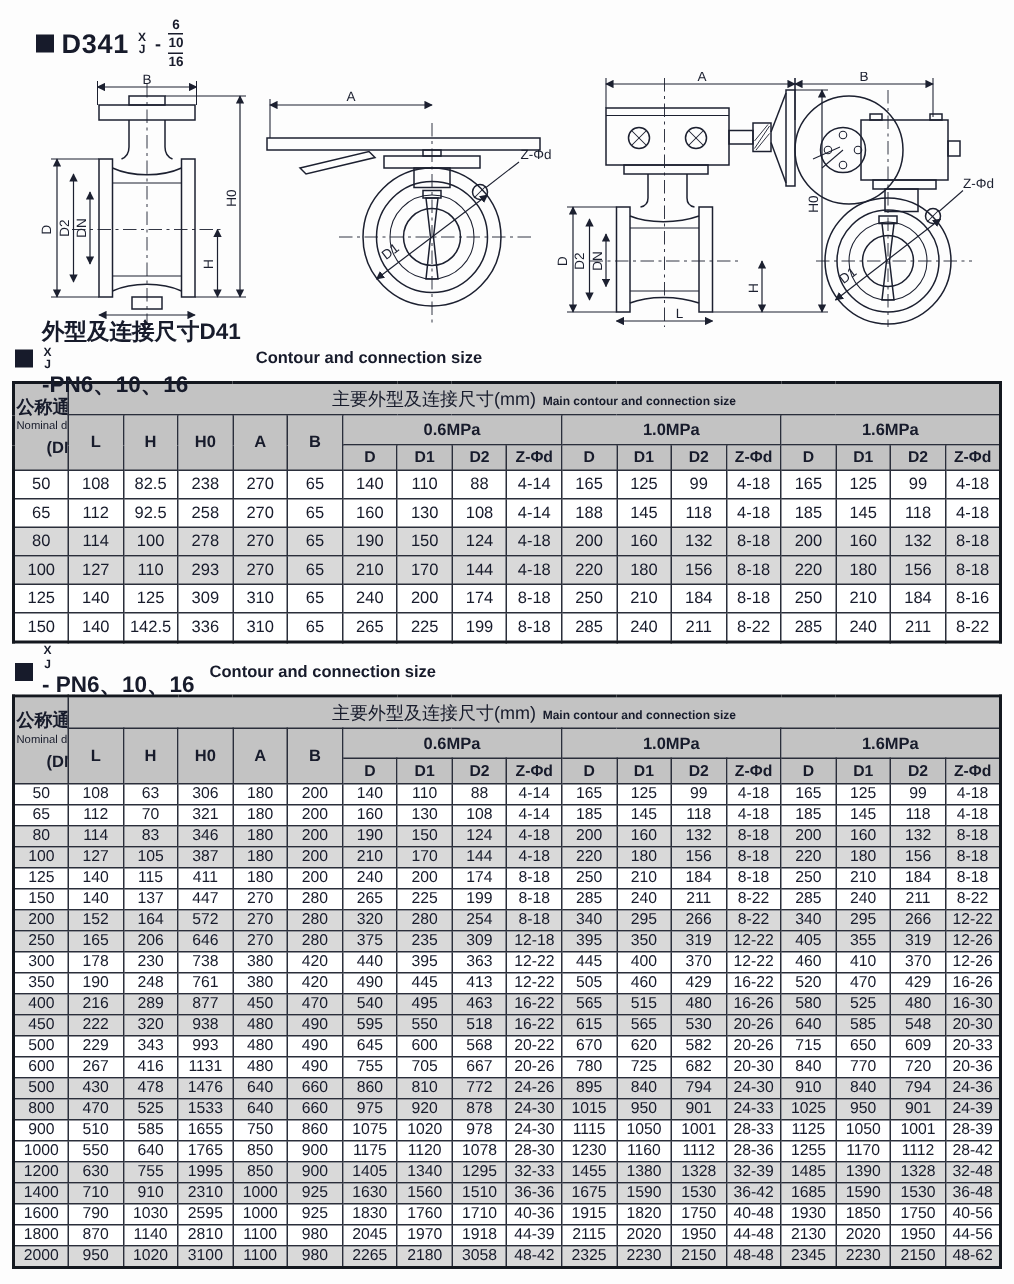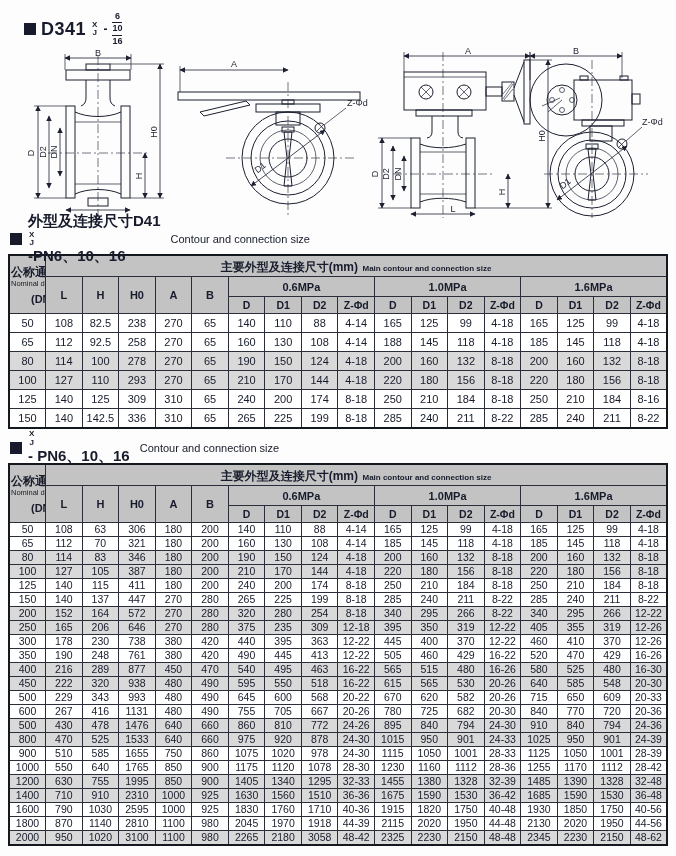--- a/index.html
+++ b/index.html
@@ -23,32 +23,32 @@
   .drawings svg{display:block;}
   .ln{stroke:#1c2030;stroke-width:1;fill:none;}
   .thin{stroke:#1c2030;stroke-width:.7;fill:none;}
   .cl{stroke:#1c2030;stroke-width:.6;fill:none;stroke-dasharray:9 3 2 3;}
   .dim{stroke:#1c2030;stroke-width:.8;fill:none;}
   .dimtxt{font-family:"Liberation Sans",sans-serif;font-size:9px;fill:#1c2030;}
   .hatch{stroke:#1c2030;stroke-width:.6;}
   
   .sect{display:flex;align-items:center;gap:6px;margin:8px 0 4px 2px;height:22px;}
   .sect .zh{font-size:15px;font-weight:bold;display:inline-flex;align-items:flex-start;flex-direction:column;}
-  .sect .en{font-size:11px;font-weight:normal;margin-left:4px;}
+  .sect .en{font-size:11px;font-weight:bold;margin-left:4px;}
   
   table.dims{border-collapse:collapse;table-layout:fixed;width:660px;
     border:2px solid #14181f;}
   table.dims th,table.dims td{border:1px solid #2a2e3a;text-align:center;
     padding:0 1px;overflow:hidden;white-space:nowrap;}
   table.dims th{background:#c3c3c3;font-weight:bold;}
   table.dims .dn-head{line-height:1.15;}
   table.dims .dn-zh{font-size:12px;font-weight:bold;}
   table.dims .dn-en{font-size:7.5px;font-weight:normal;display:block;}
   table.dims .dn-unit{font-size:11px;font-weight:bold;padding-left:20px;}
-  table.dims .span-zh{font-size:12px;font-weight:bold;}
+  table.dims .span-zh{font-size:12px;font-weight:normal;}
   table.dims .span-en{font-size:8px;font-weight:bold;}
   table.dims thead tr:nth-child(1) th{height:20px;}
   table.dims thead tr:nth-child(2) th{height:19px;font-size:11px;}
   table.dims thead tr:nth-child(3) th{height:16px;font-size:10.5px;font-weight:bold;}
   table.dims td{background:#fff;}
   table.dims tr.shade td{background:#d9d9d9;}
   #table1 td{height:18px;font-size:11px;}
   #table2 td{height:13px;font-size:10.5px;line-height:13px;}
 </style>
 </head>

